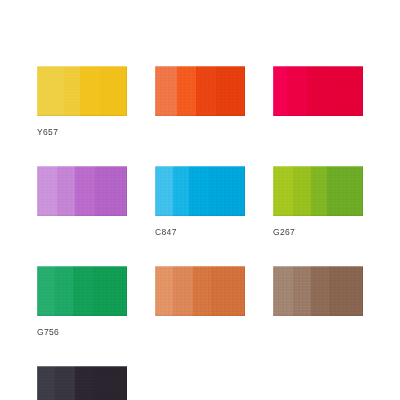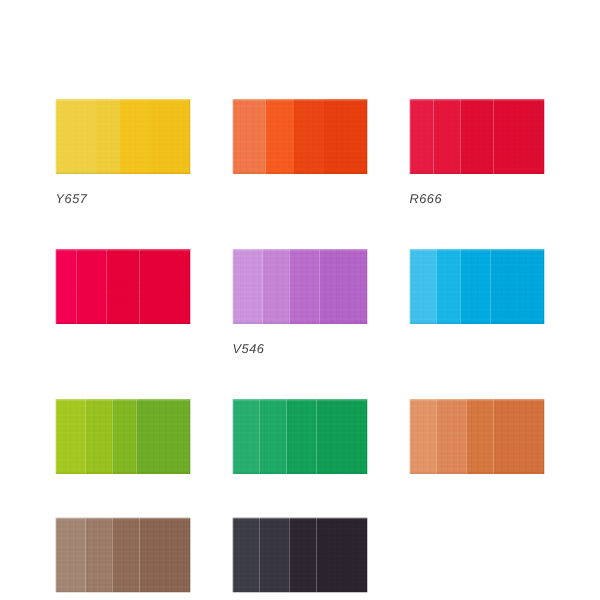--- a/index.html
+++ b/index.html
@@ -14,21 +14,20 @@
     font-family: "Liberation Sans", sans-serif;
     overflow: hidden;
   }
 
   #swatch-chart {
     position: relative;
     width: 384px;
     height: 400px;
     background: #ffffff;
     box-sizing: border-box;
-    font-style: italic;
   }
 
   .swatch-grid {
     position: absolute;
     left: 37px;
     top: 66px;
     width: 326px;
     display: grid;
     grid-template-columns: 90px 90px 90px;
     grid-column-gap: 28px;
@@ -116,79 +115,70 @@
           <div class="band" style="width: 24%; background: rgb(240, 117, 71);"></div>
           <div class="band" style="width: 22%; background: rgb(244, 90, 31);"></div>
           <div class="band" style="width: 22%; background: rgb(233, 68, 18);"></div>
           <div class="band" style="width: 32%; background: rgb(230, 62, 13);"></div>
           <div class="grain"></div>
           <div class="edge"></div>
         </div>
       </div>
       <div class="swatch-cell">
         <div class="swatch-chip">
-          <div class="band" style="width: 18%; background: rgb(230, 27, 67);"></div>
-          <div class="band" style="width: 20%; background: rgb(228, 21, 59);"></div>
-          <div class="band" style="width: 24%; background: rgb(222, 12, 49);"></div>
-          <div class="band" style="width: 38%; background: rgb(221, 11, 48);"></div>
-          <div class="grain"></div>
-          <div class="edge"></div>
-        </div>
-        <div class="swatch-label">R666</div>
-      </div>
-      <div class="swatch-cell">
-        <div class="swatch-chip">
           <div class="band" style="width: 16%; background: rgb(244, 0, 82);"></div>
           <div class="band" style="width: 22%; background: rgb(238, 0, 69);"></div>
           <div class="band" style="width: 24%; background: rgb(230, 0, 57);"></div>
           <div class="band" style="width: 38%; background: rgb(228, 0, 55);"></div>
           <div class="grain"></div>
           <div class="edge"></div>
         </div>
       </div>
       <div class="swatch-cell">
         <div class="swatch-chip">
           <div class="band" style="width: 22%; background: rgb(203, 146, 220);"></div>
           <div class="band" style="width: 20%; background: rgb(196, 131, 212);"></div>
           <div class="band" style="width: 22%; background: rgb(185, 107, 202);"></div>
           <div class="band" style="width: 36%; background: rgb(178, 99, 198);"></div>
           <div class="grain"></div>
           <div class="edge"></div>
         </div>
-        <div class="swatch-label">V546</div>
       </div>
       <div class="swatch-cell">
         <div class="swatch-chip">
           <div class="band" style="width: 20%; background: rgb(63, 192, 236);"></div>
           <div class="band" style="width: 18%; background: rgb(23, 180, 230);"></div>
           <div class="band" style="width: 22%; background: rgb(1, 169, 223);"></div>
           <div class="band" style="width: 40%; background: rgb(0, 165, 220);"></div>
           <div class="grain"></div>
           <div class="edge"></div>
         </div>
+        <div class="swatch-label">C847</div>
       </div>
       <div class="swatch-cell">
         <div class="swatch-chip">
           <div class="band" style="width: 22%; background: rgb(164, 199, 31);"></div>
           <div class="band" style="width: 20%; background: rgb(151, 192, 30);"></div>
           <div class="band" style="width: 18%; background: rgb(127, 182, 34);"></div>
           <div class="band" style="width: 40%; background: rgb(108, 171, 38);"></div>
           <div class="grain"></div>
           <div class="edge"></div>
         </div>
+        <div class="swatch-label">G267</div>
       </div>
       <div class="swatch-cell">
         <div class="swatch-chip">
           <div class="band" style="width: 20%; background: rgb(38, 173, 109);"></div>
           <div class="band" style="width: 20%; background: rgb(30, 168, 101);"></div>
           <div class="band" style="width: 22%; background: rgb(19, 159, 88);"></div>
           <div class="band" style="width: 38%; background: rgb(16, 156, 82);"></div>
           <div class="grain"></div>
           <div class="edge"></div>
         </div>
+        <div class="swatch-label">G756</div>
       </div>
       <div class="swatch-cell">
         <div class="swatch-chip">
           <div class="band" style="width: 20%; background: rgb(226, 147, 101);"></div>
           <div class="band" style="width: 22%; background: rgb(220, 134, 87);"></div>
           <div class="band" style="width: 20%; background: rgb(213, 117, 63);"></div>
           <div class="band" style="width: 38%; background: rgb(210, 111, 58);"></div>
           <div class="grain"></div>
           <div class="edge"></div>
         </div>

